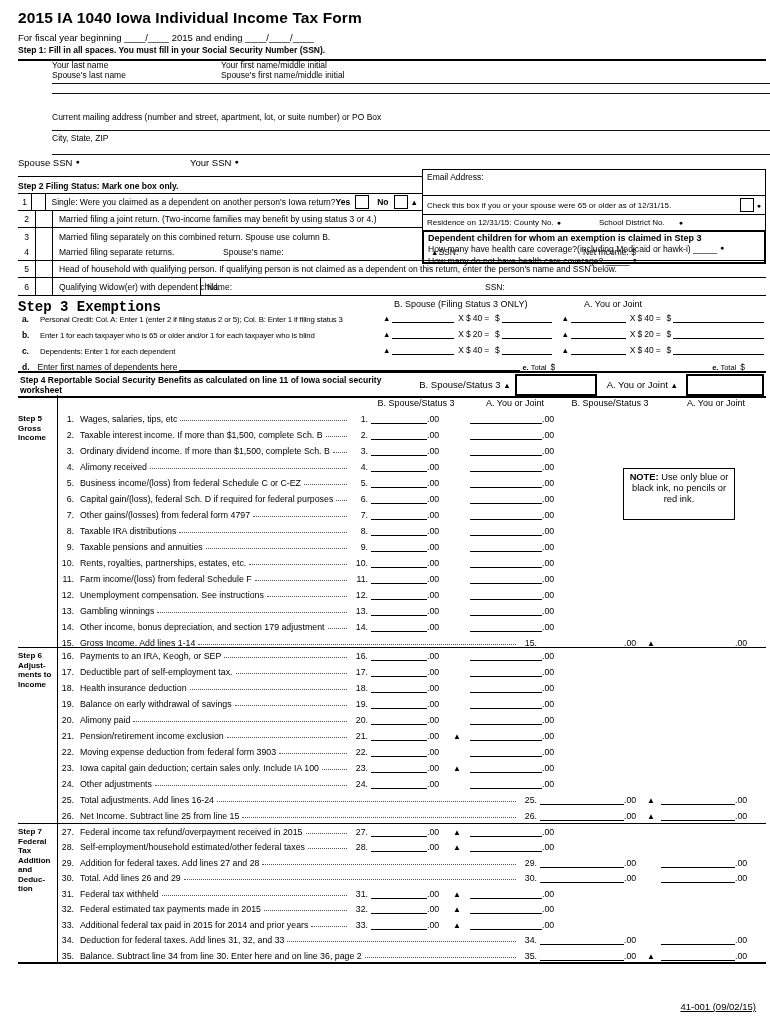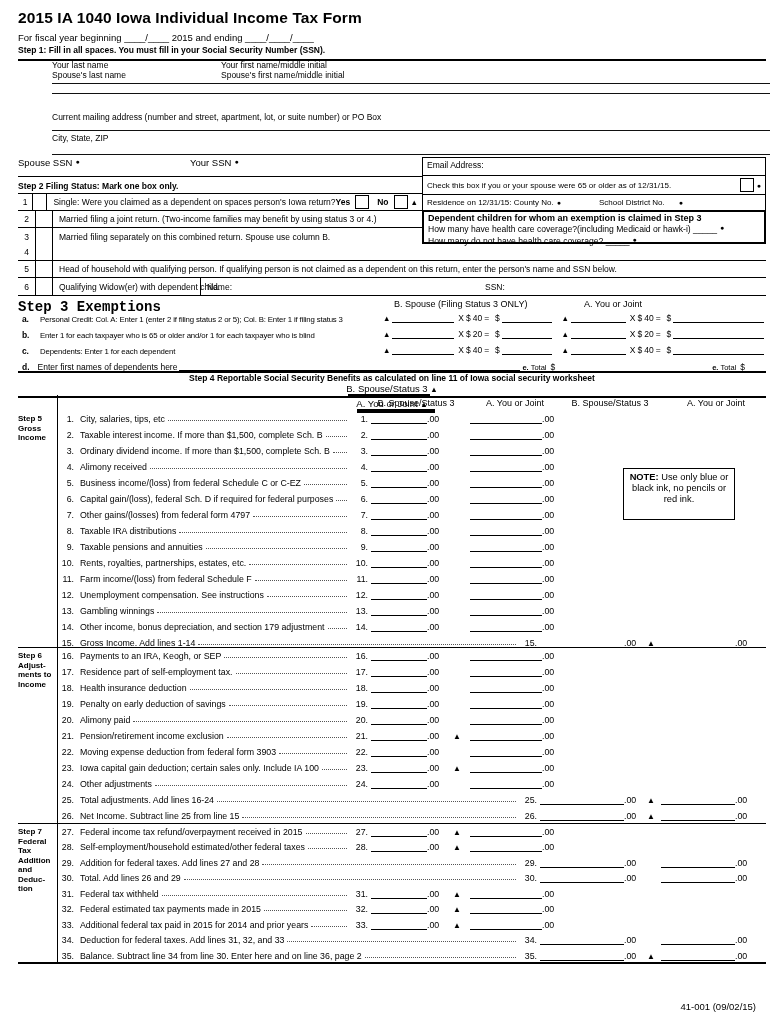--- a/index.html
+++ b/index.html
@@ -32,21 +32,21 @@
   .fs-box{width:16px;border-right:1px solid #000;}
   .fs-text{flex:1;padding-left:6px;display:flex;align-items:center;position:relative;}
   .r1-right{margin-left:auto;display:flex;align-items:center;padding-right:4px;}
   .cb{width:12px;height:12px;border:1px solid #000;display:inline-block;background:#fff;}
   .tri-g{font-size:7.5px;}
 
   
   .rp{left:422px;top:157px;width:344px;}
   .rp-box{border:1px solid #000;box-sizing:border-box;margin-top:-1px;position:relative;
           font-size:8.5px;padding:2px 4px;}
-  .rp-email{height:19px;margin-top:0;}
+  .rp-email{height:27px;margin-top:12px;}
   .rp-check{height:20px;display:flex;align-items:center;font-size:8px;}
   .rp-res{height:17px;display:flex;align-items:center;font-size:8px;}
   .rp-dep{height:34px;border-width:2px;padding:1px 4px;}
   .rp-dep .t{font-size:9px;font-weight:bold;}
   .rp-dep .q{font-size:8.6px;line-height:10.5px;}
 
   
   .wide-rows{left:18px;top:244px;width:748px;}
   .qw{width:147px;border-right:1px solid #000;align-self:stretch;display:flex;align-items:center;}
 
@@ -57,21 +57,21 @@
   .ex-row .ltr{position:absolute;left:4px;top:3px;font-weight:bold;font-size:8.5px;}
   .ex-row .txt{position:absolute;left:22px;top:4px;white-space:nowrap;}
   .ex-right{position:absolute;left:365px;right:2px;top:2px;display:flex;align-items:flex-end;font-size:8.5px;}
   .uline{border-bottom:1px solid #000;height:9px;display:inline-block;}
   .dotline{border-bottom:1px dotted #777;height:9px;display:inline-block;}
   .ex-d{display:flex;align-items:flex-end;height:13px;font-size:8.5px;padding-bottom:1px;}
   .etl{font-size:7.5px;}
 
   
   .step4{left:18px;top:371px;width:748px;height:27px;border-top:2px solid #000;border-bottom:2.5px solid #000;
-         box-sizing:border-box;display:flex;align-items:center;padding:0 2px;flex-direction:column;}
+         box-sizing:border-box;display:flex;align-items:center;padding:0 2px;}
   .step4 .hd{font-size:8.5px;font-weight:bold;flex:1;}
   .step4 .cl{font-size:9.5px;white-space:nowrap;}
   .ssb-box{width:78px;height:18px;border:2px solid #000;background:#fff;}
 
   
   .cols-head{left:18px;top:398px;width:748px;height:13px;position:absolute;font-size:9px;}
   .cols-head span{position:absolute;text-align:center;width:90px;}
   .vline{left:57px;top:395px;height:569px;width:0;border-left:1px solid #000;}
   .isec{left:18px;width:748px;box-sizing:border-box;padding-left:40px;position:absolute;}
   .isec .slabel{position:absolute;left:0;top:3px;width:40px;font-size:8px;font-weight:bold;line-height:9.5px;}
@@ -90,21 +90,21 @@
   .irow.wide .fill.a{width:74px;}
   .irow .cents{width:17px;flex:none;font-size:8.8px;}
   .irow .tri{width:26px;flex:none;text-align:center;font-size:8px;}
   .irow.wide .tri{width:20px;}
   #isec-0{top:411px;height:237px;border-bottom:1.5px solid #000;}
   #isec-1{top:648px;height:176px;border-bottom:1.5px solid #000;}
   #isec-2{top:824px;height:140px;border-bottom:2px solid #000;}
 
   .note-box{left:623px;top:468px;width:112px;height:52px;border:1.5px solid #000;box-sizing:border-box;
             text-align:center;font-size:9.3px;line-height:11px;padding-top:3px;}
-  .footer{right:14px;top:1001px;font-size:9.5px;}
+  .footer{right:14px;top:1001px;font-size:9.5px;text-decoration:underline;}
 </style>
 </head>
 <body>
 
 <div class="page">
 
   <div class="abs title">2015 IA 1040 Iowa Individual Income Tax Form</div>
   <div class="abs fiscal">For fiscal year beginning ____/____ 2015 and ending ____/____/____</div>
   <div class="abs step1-head">Step 1: Fill in all spaces. You must fill in your Social Security Number (SSN).</div>
 
@@ -127,21 +127,21 @@
     <div class="ssn-row">
       <span><span>Spouse SSN</span><span class="bullet">●</span></span>
       <span class="g2"><span>Your SSN</span><span class="bullet">●</span></span>
     </div>
     <div class="step2-head">Step 2 Filing Status: Mark one box only.</div>
 
     <div class="fs-row">
       <div class="fs-num">1</div>
       <div class="fs-box"></div>
       <div class="fs-text">
-        <span class="nw">Single: Were you claimed as a dependent on spaces person's Iowa return?</span>
+        <span class="nw">Single: Were you claimed as a dependent on another person's Iowa return?</span>
         <span class="r1-right">
           <span class="b">Yes</span>
           <span class="cb" style="margin:0 8px 0 5px;"></span>
           <span class="b">No</span>
           <span class="cb" style="margin:0 3px 0 5px;"></span>
           <span class="tri-g">▲</span>
         </span>
       </div>
     </div>
     <div class="fs-row">
@@ -179,20 +179,26 @@
       <div class="t">Dependent children for whom an exemption is claimed in Step 3</div>
       <div class="q"><span>How many have health care coverage?(including Medicaid or hawk-i) _____</span><span class="bullet">●</span></div>
       <div class="q"><span>How many do not have health care coverage?  _____</span><span class="bullet">●</span></div>
     </div>
   </div>
 
   <div class="abs wide-rows">
     <div class="fs-row">
       <div class="fs-num">4</div>
       <div class="fs-box"></div>
+      <div class="fs-text">
+        <span class="nw">Married filing separate returns.</span>
+        <span class="abs" style="left:170px;top:3px;">Spouse's name:</span>
+        <span class="abs" style="left:378px;top:3px;"><span class="tri-g">▲</span><span>SSN:</span></span>
+        <span class="abs" style="left:530px;top:3px;">Net Income:   $</span>
+      </div>
     </div>
     <div class="fs-row">
       <div class="fs-num">5</div>
       <div class="fs-box"></div>
       <div class="fs-text">
         <span class="nw">Head of household with qualifying person. If qualifying person is not claimed as a dependent on this return, enter the person's name and SSN below.</span>
       </div>
     </div>
     <div class="fs-row" style="height:18px;">
       <div class="fs-num">6</div>
@@ -293,21 +299,21 @@
   <div class="abs vline"></div>
 
   <div class="isec" id="isec-0">
       <div class="slabel">
         <div>Step 5</div>
         <div>Gross</div>
         <div>Income</div>
       </div>
       <div class="irow">
         <span class="num">1.</span>
-        <span class="desc">City, salaries, tips, etc</span>
+        <span class="desc">Wages, salaries, tips, etc</span>
         <span class="leader"></span>
         <span class="numrep">1.</span>
         <span class="fill b"></span>
         <span class="cents">.00</span>
         <span class="tri"></span>
         <span class="fill a"></span>
         <span class="cents">.00</span>
       </div>
       <div class="irow">
         <span class="num">2.</span>
@@ -477,21 +483,21 @@
         <span class="leader"></span>
         <span class="numrep">16.</span>
         <span class="fill b"></span>
         <span class="cents">.00</span>
         <span class="tri"></span>
         <span class="fill a"></span>
         <span class="cents">.00</span>
       </div>
       <div class="irow">
         <span class="num">17.</span>
-        <span class="desc">Residence part of self-employment tax.</span>
+        <span class="desc">Deductible part of self-employment tax.</span>
         <span class="leader"></span>
         <span class="numrep">17.</span>
         <span class="fill b"></span>
         <span class="cents">.00</span>
         <span class="tri"></span>
         <span class="fill a"></span>
         <span class="cents">.00</span>
       </div>
       <div class="irow">
         <span class="num">18.</span>
@@ -499,21 +505,21 @@
         <span class="leader"></span>
         <span class="numrep">18.</span>
         <span class="fill b"></span>
         <span class="cents">.00</span>
         <span class="tri"></span>
         <span class="fill a"></span>
         <span class="cents">.00</span>
       </div>
       <div class="irow">
         <span class="num">19.</span>
-        <span class="desc">Penalty on early deduction of savings</span>
+        <span class="desc">Balance on early withdrawal of savings</span>
         <span class="leader"></span>
         <span class="numrep">19.</span>
         <span class="fill b"></span>
         <span class="cents">.00</span>
         <span class="tri"></span>
         <span class="fill a"></span>
         <span class="cents">.00</span>
       </div>
       <div class="irow">
         <span class="num">20.</span>

